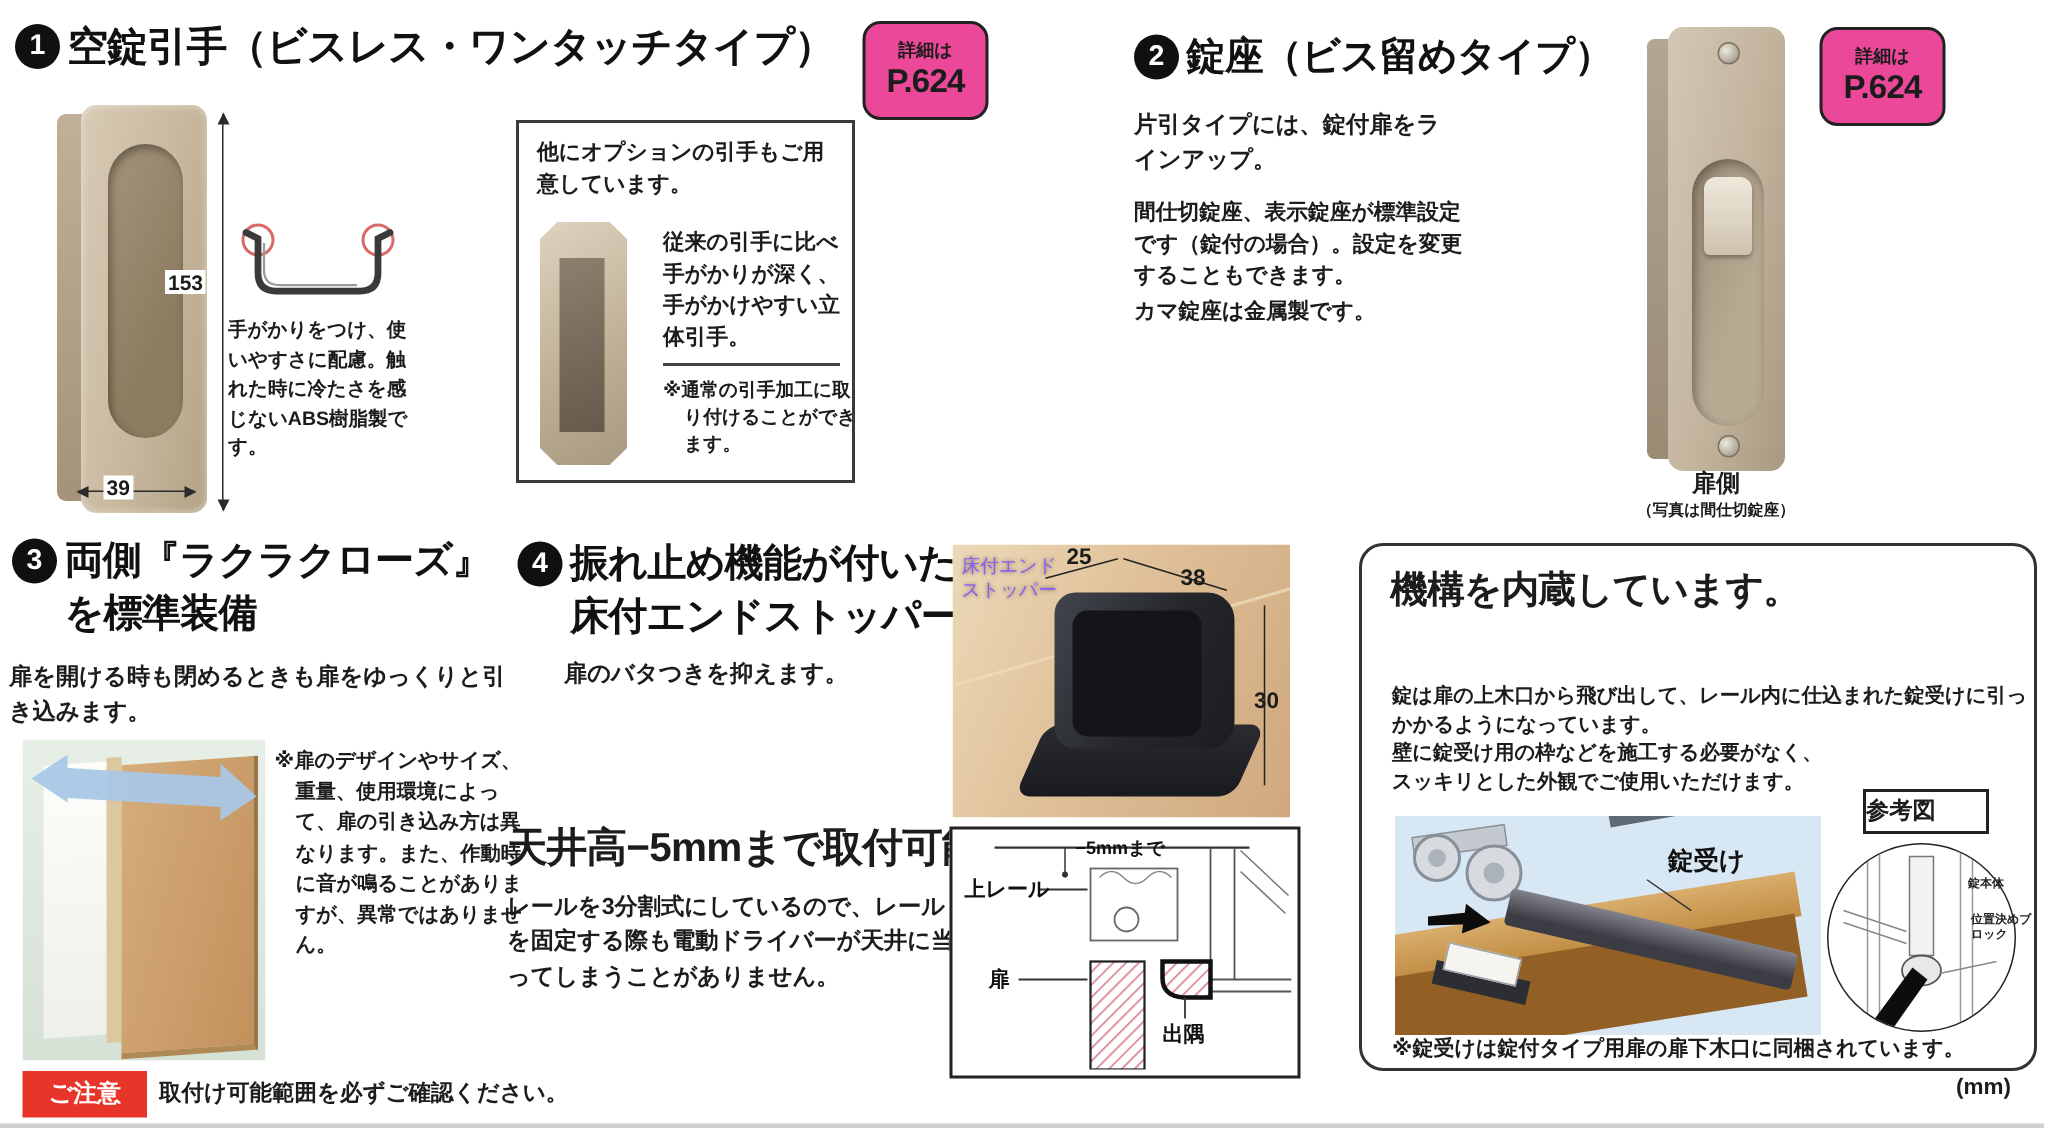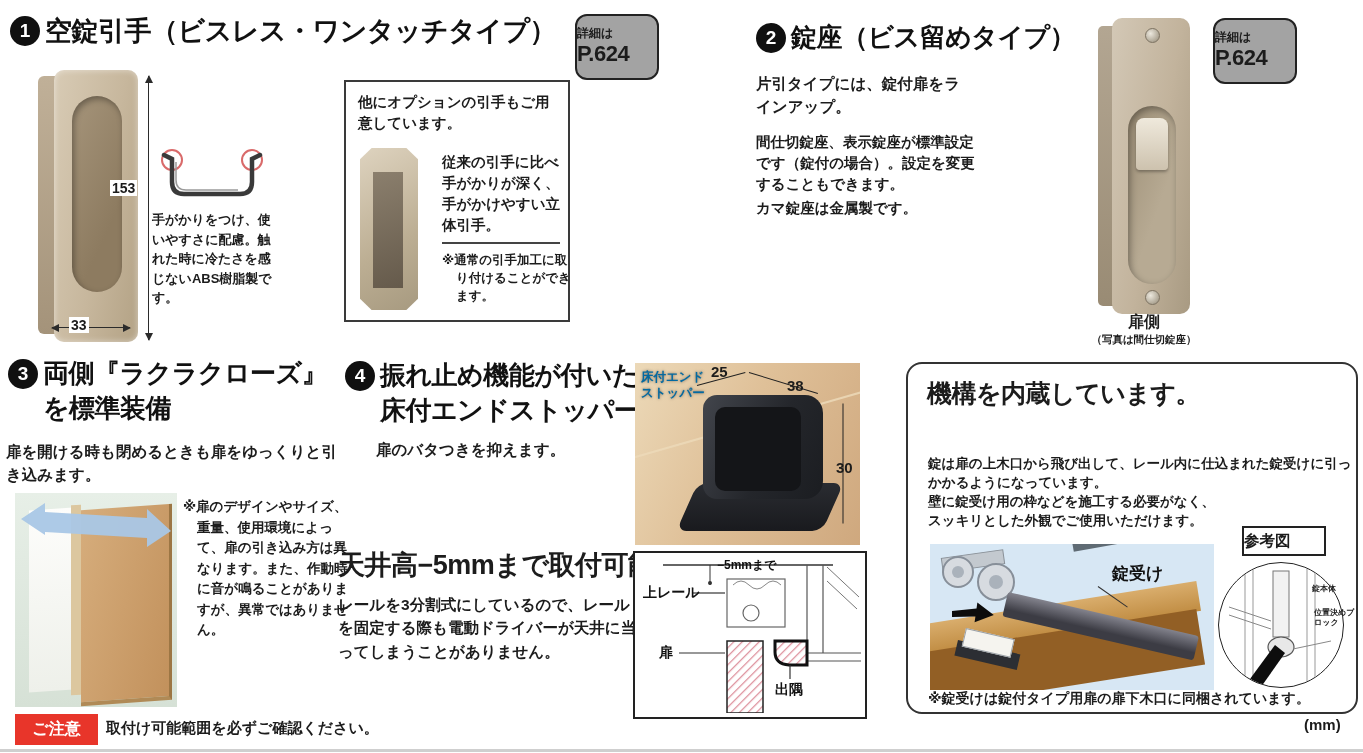--- a/index.html
+++ b/index.html
@@ -6,21 +6,21 @@
   #page{position:relative;width:1363px;height:753px;background:#fff;overflow:hidden;
         font-family:"Liberation Sans","DejaVu Sans",sans-serif;color:#1c1c1c}
   .abs{position:absolute}
   .heading{position:absolute;display:flex;align-items:flex-start;gap:5px;font-weight:bold;color:#111}
   .numcircle{flex:none;width:30px;height:30px;border-radius:50%;background:#101010;color:#fff;
              display:inline-flex;align-items:center;justify-content:center;font-size:19px;font-weight:bold;margin-top:3px}
   .h27{font-size:27px;line-height:36px;letter-spacing:-0.5px}
   .h26{font-size:26px;line-height:35px;letter-spacing:-0.5px}
   .h25{font-size:25px;line-height:34px;letter-spacing:-0.5px}
   .detail-badge{position:absolute;width:80px;height:62px;border:2.5px solid #222;border-radius:12px;
-                background:#a3a3a3;}
+                background:#ec4899;text-align:center}
   .badge-l1{font-size:12px;font-weight:bold;margin-top:9px}
   .badge-l2{font-size:22px;font-weight:bold;letter-spacing:-0.5px;margin-top:-1px}
   .body15{position:absolute;font-size:15.5px;font-weight:bold;line-height:1.5}
   .body14{position:absolute;font-size:14.5px;font-weight:bold;line-height:1.45}
   .body13{position:absolute;font-size:13px;font-weight:bold;line-height:1.5}
   .body12{position:absolute;font-size:12.5px;font-weight:bold;line-height:1.42}
   .note13{position:absolute;font-size:13.5px;font-weight:bold;line-height:1.52}
   .hang{text-indent:-14px;padding-left:14px}
   .dimlabel{position:absolute;font-size:14px;font-weight:bold;background:#fff;padding:0 2px}
   .dimv{position:absolute;width:0;border-left:1.5px solid #2b2b2b}
@@ -57,21 +57,21 @@
   .door-panel{position:absolute;left:66px;top:14px;width:88px;height:192px;transform:skewY(-4deg);
               background:linear-gradient(105deg,#d6ad7c,#c2915c);border-right:3px solid #9c7644;border-bottom:4px solid #b08a56}
   
   .wood-bg{position:absolute;inset:0;background:linear-gradient(115deg,#ecd9b8,#dfc098 45%,#cfa87e)}
   .wood-seam{position:absolute;height:0;border-top:2px solid #ecd9b8;opacity:.85;transform-origin:left center}
   .stp-base{position:absolute;left:52px;top:120px;width:146px;height:48px;border-radius:10px;
             background:linear-gradient(#2a2c31,#191a1e);transform:skewX(-24deg)}
   .stp-body{position:absolute;left:68px;top:32px;width:120px;height:104px;border-radius:14px 18px 18px 14px;
             background:linear-gradient(115deg,#42454c,#24262b 55%,#1b1d21)}
   .stp-cavity{position:absolute;left:80px;top:44px;width:86px;height:84px;border-radius:10px;background:#141518}
-  .photo-label{position:absolute;color:#0369a1;font-weight:bold;font-size:12.5px;line-height:1.3;text-shadow:0 0 3px rgba(0,0,0,.5)}
+  .photo-label{position:absolute;color:#8b5cf6;font-weight:normal;font-size:12.5px;line-height:1.3;text-shadow:0 0 3px rgba(0,0,0,.5)}
   .dimnum{position:absolute;font-weight:bold;font-size:15px;color:#1c1c1c}
   .dline{position:absolute;border-top:1.5px solid #222;transform-origin:left center}
   .diagbox{position:absolute;border:2px solid #222;background:#fff}
   .diaglabel{position:absolute;font-weight:bold;color:#111}
   
   .bigbox{position:absolute;border:2.5px solid #333;border-radius:16px;background:#fff}
   .refbox{position:absolute;border:2px solid #222;background:#fff;font-size:15.5px;font-weight:bold;line-height:26px}
   .illus{position:absolute;background:#d7e7f4;overflow:hidden}
   .darkband{position:absolute;left:140px;top:-14px;width:230px;height:22px;background:#5f6b74;transform:rotate(-10deg);transform-origin:left top}
   .wood1{position:absolute;left:-30px;top:84px;width:300px;height:30px;background:linear-gradient(#d9ad6c,#c08c42);transform:rotate(-9deg);transform-origin:left top}
@@ -104,21 +104,21 @@
   </div>
 
   <div class="abs" style="left:38px;top:70px;width:104px;height:272px">
     <div class="hp-back"></div>
     <div class="hp-front"></div>
     <div class="hp-recess"></div>
   </div>
   <div class="dimv" style="left:148px;top:76px;height:264px"></div>
   <div class="dimlabel" style="left:110px;top:180px">153</div>
   <div class="dimh" style="left:52px;top:327px;width:78px"></div>
-  <div class="dimlabel" style="left:69px;top:317px">33</div>
+  <div class="dimlabel" style="left:69px;top:317px">39</div>
 
   <svg class="abs" style="left:156px;top:146px" width="112" height="62">
     <circle cx="16" cy="14" r="10" fill="none" stroke="#d96a6a" stroke-width="2"></circle>
     <circle cx="96" cy="14" r="10" fill="none" stroke="#d96a6a" stroke-width="2"></circle>
     <path d="M8,9 L16,13 L16,36 Q16,48 28,48 L84,48 Q96,48 96,36 L96,13 L104,9" fill="none" stroke="#3a3a3a" stroke-width="4.5" stroke-linecap="round"></path>
     <path d="M20,16 L20,34 Q20,44 30,44 L82,44" fill="none" stroke="#9a9a9a" stroke-width="1.5"></path>
   </svg>
   <div class="body13" style="left:152px;top:210px;width:126px">手がかりをつけ、使いやすさに配慮。触れた時に冷たさを感じないABS樹脂製です。</div>
 
   <div class="optbox" style="left:344px;top:80px;width:222px;height:238px">

